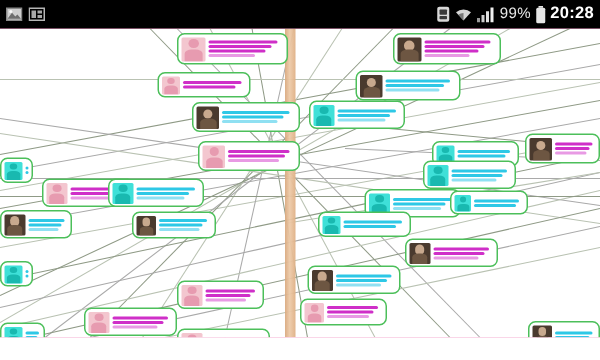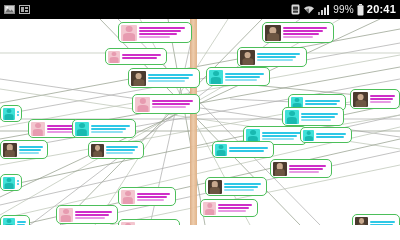--- a/index.html
+++ b/index.html
@@ -79,21 +79,21 @@
         <rect x="0" y="8" width="2" height="3" fill="#9a9a9a"></rect>
         <rect x="3" y="6" width="2" height="5" fill="#cfcfcf"></rect>
         <rect x="6" y="3.5" width="2" height="7.5" fill="#e2e2e2"></rect>
         <rect x="9" y="1" width="2" height="10" fill="#efefef"></rect>
       </svg>
       <span class="sb-txt">99%</span>
       <svg class="ic" width="7" height="12" viewBox="0 0 7 12">
         <rect x="2" y="0" width="3" height="1.2" fill="#e6e6e6"></rect>
         <rect x="0.5" y="1.2" width="6" height="10.3" rx="1" fill="#e6e6e6"></rect>
       </svg>
-      <span class="sb-clock">20:41</span>
+      <span class="sb-clock">20:28</span>
     </div>
   </div>
 
   <div id="canvas">
     <svg id="edges" viewBox="0 0 400 206" preserveAspectRatio="none">
         <line x1="0" y1="84" x2="400" y2="10" stroke="#8f9a86" stroke-width="0.7"></line>
         <line x1="0" y1="96" x2="400" y2="24" stroke="#a9a9a9" stroke-width="0.7"></line>
         <line x1="0" y1="108" x2="400" y2="36" stroke="#b9c2b2" stroke-width="0.7"></line>
         <line x1="0" y1="120" x2="400" y2="48" stroke="#8f9a86" stroke-width="0.7"></line>
         <line x1="0" y1="132" x2="400" y2="60" stroke="#a9a9a9" stroke-width="0.7"></line>

